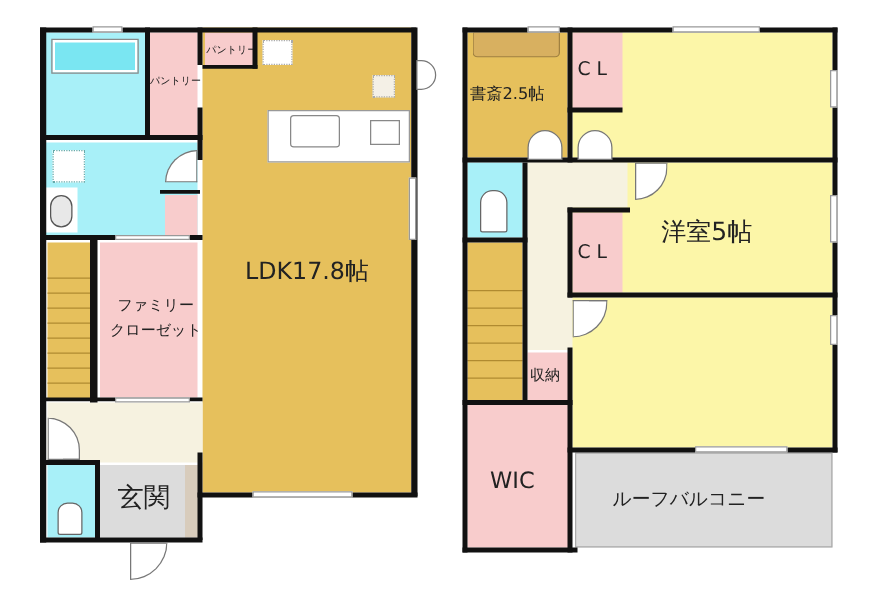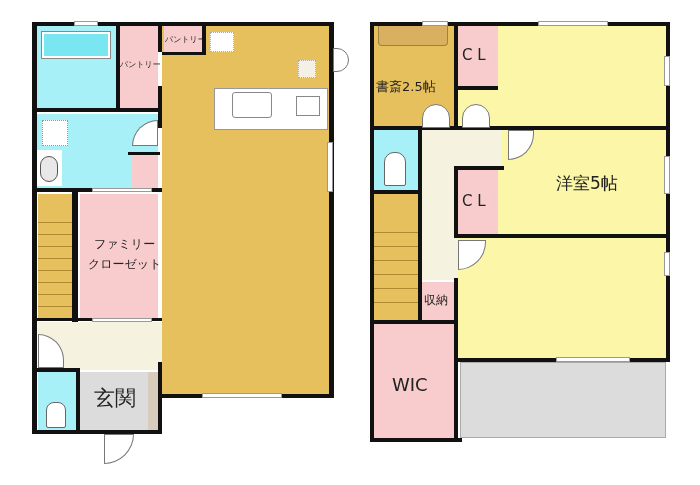--- a/index.html
+++ b/index.html
@@ -57,20 +57,21 @@
   <div class="room" style="left:48px;top:350px;width:80px;height:58px;background:#dcdcdc;"></div>
   <div class="room" style="left:116px;top:350px;width:12px;height:58px;background:#d8ccbc;"></div>
   <div class="lbl" style="left:62px;top:362px;font-size:21px;">玄関</div>
 
   <div class="room" style="left:182px;top:66px;width:114px;height:42px;background:#fff;border:1px solid #999;"></div>
   <div class="room" style="left:200px;top:70px;width:40px;height:26px;border:1px solid #888;border-radius:3px;background:#fff;"></div>
   <div class="room" style="left:264px;top:74px;width:24px;height:20px;border:1px solid #888;background:#fff;"></div>
   <div class="room" style="left:178px;top:10px;width:24px;height:20px;background:#fff;border:1px dotted #aaa;"></div>
   <div class="room" style="left:266px;top:38px;width:18px;height:18px;background:#f4f0e6;border:1px dotted #aaa;"></div>
 
+  <div class="lbl" style="left:164px;top:182px;font-size:19px;">LDK17.8帖</div>
 
   <div class="wall" style="left:0;top:0;width:301px;height:4px;"></div>
   <div class="wall" style="left:0;top:0;width:5px;height:412px;"></div>
   <div class="wall" style="left:297px;top:0;width:5px;height:375px;"></div>
   <div class="wall" style="left:126px;top:372px;width:176px;height:4px;"></div>
   <div class="wall" style="left:0;top:408px;width:130px;height:4px;"></div>
   <div class="wall" style="left:126px;top:0;width:4px;height:30px;"></div>
   <div class="wall" style="left:126px;top:64px;width:4px;height:42px;"></div>
   <div class="wall" style="left:126px;top:340px;width:4px;height:70px;"></div>
   <div class="wall" style="left:84px;top:0;width:4px;height:90px;"></div>
@@ -93,21 +94,21 @@
   <div class="door" style="left:301px;top:26px;width:16px;height:24px;border-radius:0 16px 16px 0;"></div>
   <div class="door" style="left:100px;top:98px;width:26px;height:26px;border-radius:26px 0 0 0;"></div>
   <div class="door" style="left:72px;top:412px;width:30px;height:30px;border-radius:0 0 30px 0;"></div>
   <div class="door" style="left:6px;top:312px;width:26px;height:34px;border-radius:0 26px 0 0;"></div>
 </div>
 
 <div class="abs" style="left:370px;top:22px;width:300px;height:420px;">
 
   <div class="room" style="left:4px;top:4px;width:80px;height:100px;background:#e6c05c;"></div>
   <div class="room" style="left:8px;top:4px;width:70px;height:20px;background:#d8b060;border:1px solid #a08040;border-top:none;border-radius:0 0 4px 4px;"></div>
-  <div class="lbl" style="left:6px;top:56px;font-size:13px;">書斎2.5帖</div>
+  <div class="lbl" style="left:6px;top:44px;font-size:13px;">書斎2.5帖</div>
 
   <div class="room" style="left:88px;top:4px;width:40px;height:62px;background:#f8cccc;"></div>
   <div class="lbl" style="left:92px;top:24px;font-size:15px;">C L</div>
 
   <div class="room" style="left:88px;top:4px;width:208px;height:100px;background:#fcf6a8;"></div>
   <div class="room" style="left:88px;top:4px;width:40px;height:62px;background:#f8cccc;"></div>
   <div class="lbl" style="left:92px;top:24px;font-size:15px;">C L</div>
 
   <div class="room" style="left:52px;top:108px;width:86px;height:40px;background:#f6f2e0;"></div>
   <div class="room" style="left:52px;top:108px;width:40px;height:150px;background:#f6f2e0;"></div>
@@ -120,31 +121,32 @@
   <div class="stairline" style="left:4px;top:224px;width:44px;"></div>
   <div class="stairline" style="left:4px;top:238px;width:44px;"></div>
   <div class="stairline" style="left:4px;top:252px;width:44px;"></div>
   <div class="stairline" style="left:4px;top:266px;width:44px;"></div>
   <div class="stairline" style="left:4px;top:280px;width:44px;"></div>
 
   <div class="room" style="left:88px;top:108px;width:208px;height:104px;background:#fcf6a8;"></div>
   <div class="room" style="left:52px;top:108px;width:80px;height:36px;background:#f6f2e0;"></div>
   <div class="room" style="left:88px;top:148px;width:40px;height:64px;background:#f8cccc;"></div>
   <div class="lbl" style="left:92px;top:170px;font-size:15px;">C L</div>
-  <div class="lbl" style="left:186px;top:150px;font-size:17px;">洋室5帖</div>
+  <div class="lbl" style="left:159px;top:150px;font-size:20px;">洋室5帖</div>
 
   <div class="room" style="left:52px;top:260px;width:34px;height:38px;background:#f8cccc;"></div>
   <div class="lbl" style="left:54px;top:270px;font-size:12px;">収納</div>
 
   <div class="room" style="left:88px;top:216px;width:208px;height:120px;background:#fcf6a8;"></div>
 
   <div class="room" style="left:4px;top:302px;width:82px;height:114px;background:#f8cccc;"></div>
   <div class="lbl" style="left:22px;top:352px;font-size:18px;">WIC</div>
 
   <div class="room" style="left:90px;top:340px;width:206px;height:76px;background:#dcdcdc;border:1px solid #aaa;"></div>
+  <div class="lbl" style="left:120px;top:368px;font-size:15px;">ルーフバルコニー</div>
 
   <div class="wall" style="left:0;top:0;width:300px;height:4px;"></div>
   <div class="wall" style="left:0;top:0;width:4px;height:420px;"></div>
   <div class="wall" style="left:296px;top:0;width:4px;height:340px;"></div>
   <div class="wall" style="left:0;top:416px;width:92px;height:4px;"></div>
   <div class="wall" style="left:84px;top:0;width:4px;height:108px;"></div>
   <div class="wall" style="left:0;top:104px;width:300px;height:4px;"></div>
   <div class="wall" style="left:84px;top:144px;width:4px;height:72px;"></div>
   <div class="wall" style="left:84px;top:144px;width:50px;height:4px;"></div>
   <div class="wall" style="left:84px;top:212px;width:216px;height:4px;"></div>

